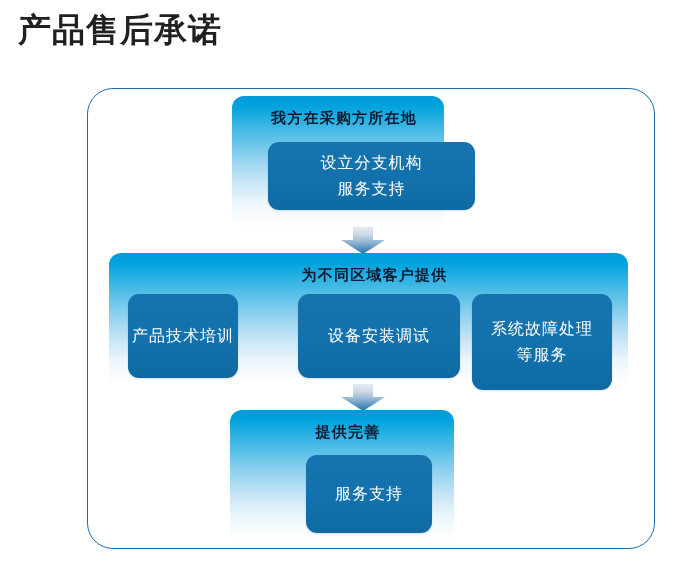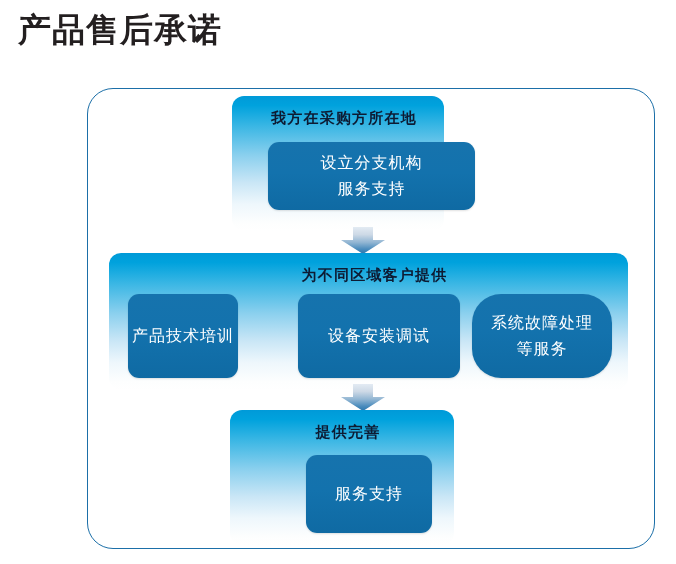--- a/index.html
+++ b/index.html
@@ -90,21 +90,21 @@
   .inner-box .txt { display: block; }
 
   
   #panel-top     { left: 232px; top: 96px;  width: 212px; height: 135px; }
   #box-top       { left: 268px; top: 142px; width: 207px; height: 68px; }
 
   
   #panel-mid     { left: 109px; top: 253px; width: 519px; height: 137px; }
   #box-mid-1     { left: 128px; top: 294px; width: 110px; height: 84px; }
   #box-mid-2     { left: 298px; top: 294px; width: 162px; height: 84px; }
-  #box-mid-3     { left: 472px; top: 294px; width: 140px; height: 84px; border-radius: 29px; }
+  #box-mid-3     { left: 472px; top: 294px; width: 140px; height: 96px; }
 
   
   #panel-bot     { left: 230px; top: 410px; width: 224px; height: 135px; }
   #box-bot       { left: 306px; top: 455px; width: 126px; height: 78px; }
 
   
   .arrow {
     position: absolute;
     width: 46px;
     height: 28px;

